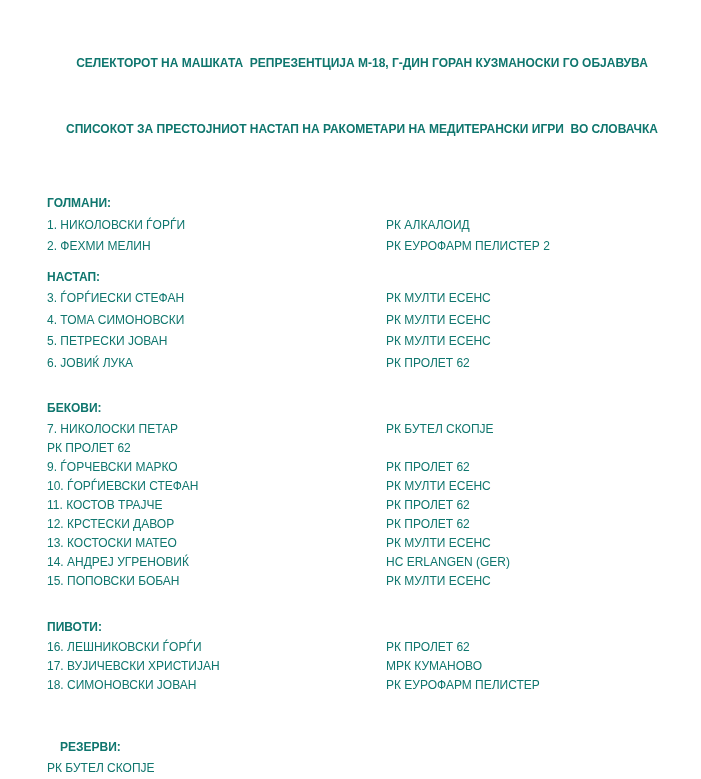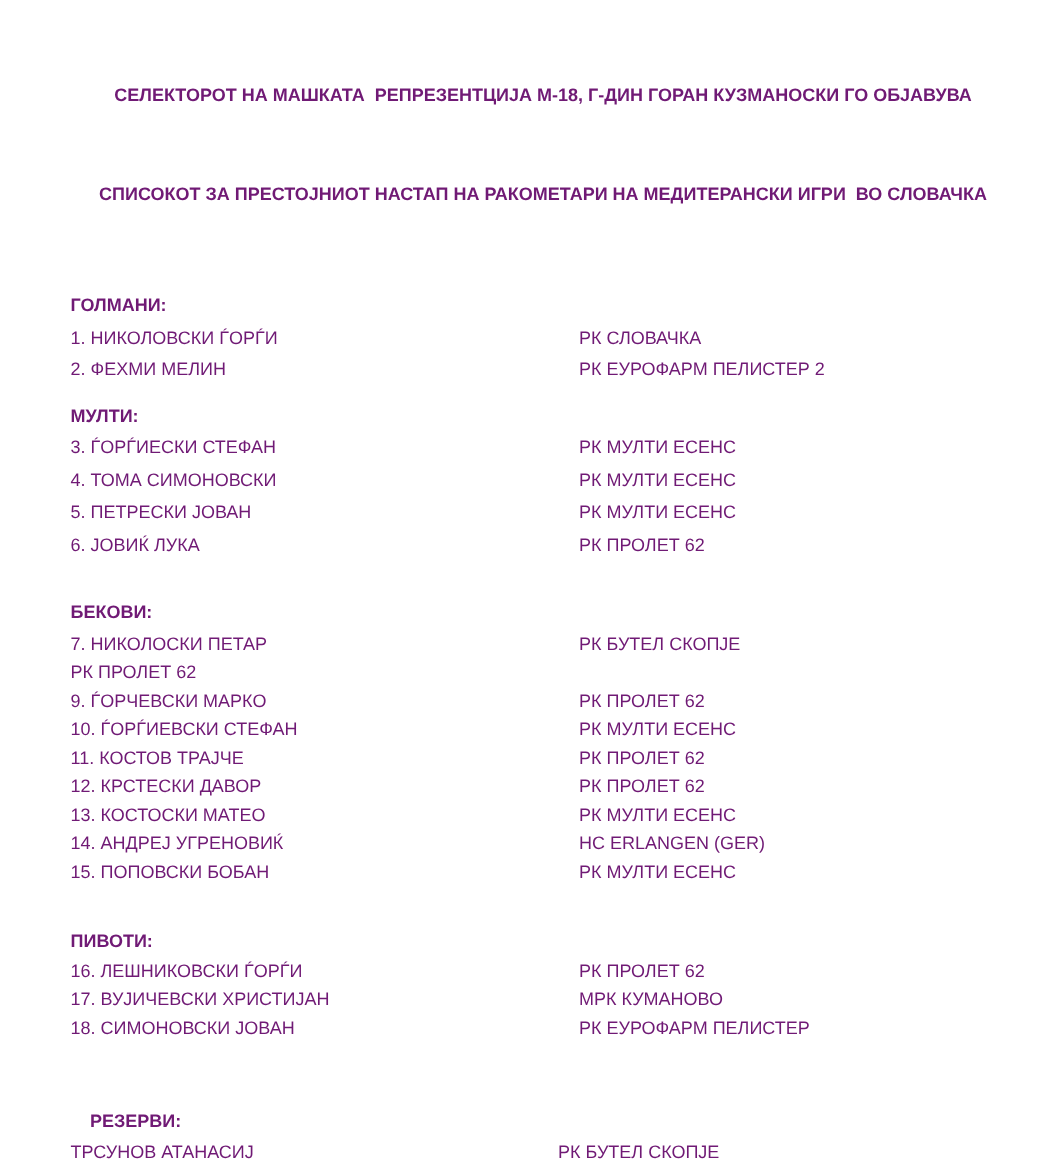--- a/index.html
+++ b/index.html
@@ -5,21 +5,21 @@
   html, body {
     margin: 0;
     padding: 0;
     background: #ffffff;
   }
   .page {
     position: relative;
     width: 701px;
     height: 779px;
     background: #ffffff;
-    color: #701a75;
+    color: #0f766e;
     font-family: "Liberation Sans", sans-serif;
     font-size: 12px;
     box-sizing: border-box;
     padding: 8px 24px 0 47px;
     overflow: hidden;
   }
   .doc-header {
     text-align: center;
     font-weight: bold;
     font-size: 12px;
@@ -53,30 +53,30 @@
 
   <div class="doc-header">
     <div>СЕЛЕКТОРОТ НА МАШКАТА  РЕПРЕЗЕНТЦИЈА М-18, Г-ДИН ГОРАН КУЗМАНОСКИ ГО ОБЈАВУВА</div>
     <div>СПИСОКОТ ЗА ПРЕСТОЈНИОТ НАСТАП НА РАКОМЕТАРИ НА МЕДИТЕРАНСКИ ИГРИ  ВО СЛОВАЧКА</div>
   </div>
 
   <div class="section goalkeepers">
     <div class="section-title">ГОЛМАНИ:</div>
     <div class="row">
       <span class="name">1. НИКОЛОВСКИ ЃОРЃИ</span>
-      <span class="club">РК СЛОВАЧКА</span>
+      <span class="club">РК АЛКАЛОИД</span>
     </div>
     <div class="row">
       <span class="name">2. ФЕХМИ МЕЛИН</span>
       <span class="club">РК ЕУРОФАРМ ПЕЛИСТЕР 2</span>
     </div>
   </div>
 
   <div class="section wings">
-    <div class="section-title">МУЛТИ:</div>
+    <div class="section-title">НАСТАП:</div>
     <div class="row">
       <span class="name">3. ЃОРЃИЕСКИ СТЕФАН</span>
       <span class="club">РК МУЛТИ ЕСЕНС</span>
     </div>
     <div class="row">
       <span class="name">4. ТОМА СИМОНОВСКИ</span>
       <span class="club">РК МУЛТИ ЕСЕНС</span>
     </div>
     <div class="row">
       <span class="name">5. ПЕТРЕСКИ ЈОВАН</span>
@@ -139,21 +139,20 @@
     </div>
     <div class="row">
       <span class="name">18. СИМОНОВСКИ ЈОВАН</span>
       <span class="club">РК ЕУРОФАРМ ПЕЛИСТЕР</span>
     </div>
   </div>
 
   <div class="section reserves">
     <div class="section-title">РЕЗЕРВИ:</div>
     <div class="row">
-      <span class="name">ТРСУНОВ АТАНАСИЈ</span>
       <span class="club">РК БУТЕЛ СКОПЈЕ</span>
     </div>
     <div class="row">
       <span class="name">РИСТОВ ХРИСТИЈАН</span>
       <span class="club">РК БУТЕЛ СКОПЈЕ</span>
     </div>
 
   </div>
 
 </div>

